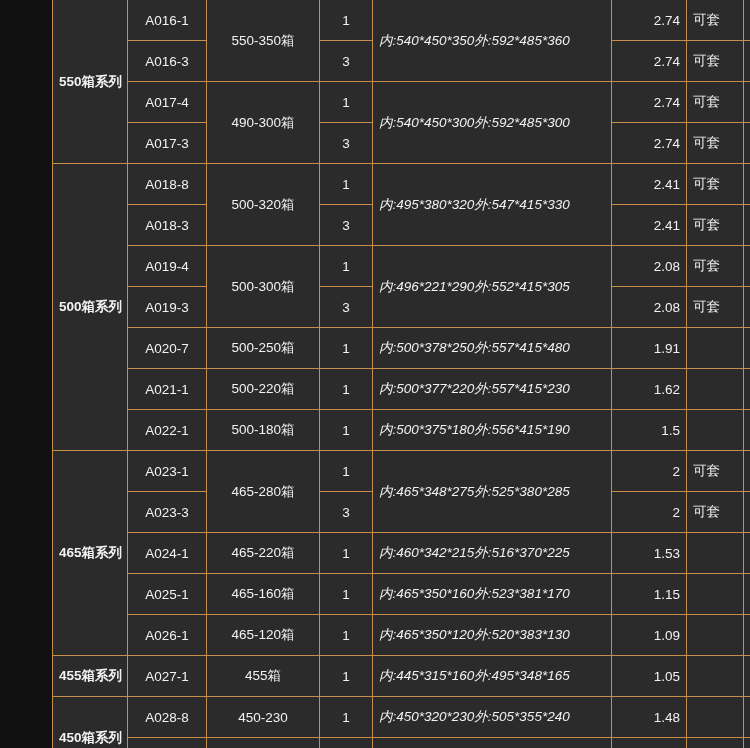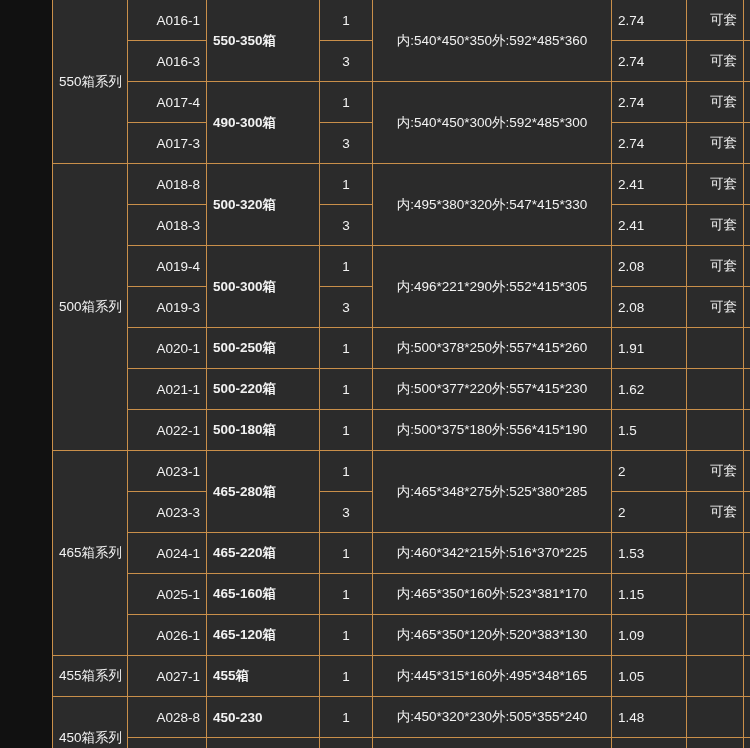--- a/index.html
+++ b/index.html
@@ -32,27 +32,27 @@
   }
   table.spec td {
     border: 1px solid #c98f4a;
     color: #f2f2f2;
     font-size: 13.5px;
     padding: 0 6px;
     vertical-align: middle;
     white-space: nowrap;
     overflow: hidden;
   }
-  .c-series { width: 62px; text-align: center; font-size: 13.5px; }
-  .c-code   { width: 66px; text-align: right; }
-  .c-name   { width: 100px; text-align: left; font-weight: bold; }
+  .c-series { width: 62px; text-align: center; font-size: 13.5px; font-weight: bold; }
+  .c-code   { width: 66px; text-align: center; }
+  .c-name   { width: 100px; text-align: center; }
   .c-qty    { width: 40px; text-align: center; }
-  .c-dim    { width: 226px; text-align: center; font-size: 13.5px; }
-  .c-weight { width: 62px; text-align: left; margin-top: 48px; }
-  .c-kt     { width: 44px; text-align: right; }
+  .c-dim    { width: 226px; text-align: left; font-size: 13.5px; font-style: italic; }
+  .c-weight { width: 62px; text-align: right; margin-top: 48px; }
+  .c-kt     { width: 44px; text-align: left; }
   .c-color  { width: 96px; text-align: left; }
   tr.r { height: 41px; }
 </style>
 </head>
 <body>
 
 <div id="page">
   <div id="leftstrip"></div>
 
   <table class="spec">
@@ -119,24 +119,24 @@
         <td class="c-color">红黄蓝绿白</td>
       </tr>
       <tr class="r">
         <td class="c-code">A019-3</td>
         <td class="c-qty">3</td>
         <td class="c-weight">2.08</td>
         <td class="c-kt">可套</td>
         <td class="c-color">红黄蓝绿白</td>
       </tr>
       <tr class="r">
-        <td class="c-code">A020-1</td>
+        <td class="c-code">A020-7</td>
         <td class="c-name">500-250箱</td>
         <td class="c-qty">1</td>
-        <td class="c-dim">内:500*378*250外:557*415*260</td>
+        <td class="c-dim">内:500*378*250外:557*415*480</td>
         <td class="c-weight">1.91</td>
         <td class="c-kt"></td>
         <td class="c-color">红黄蓝绿白</td>
       </tr>
       <tr class="r">
         <td class="c-code">A021-1</td>
         <td class="c-name">500-220箱</td>
         <td class="c-qty">1</td>
         <td class="c-dim">内:500*377*220外:557*415*230</td>
         <td class="c-weight">1.62</td>

